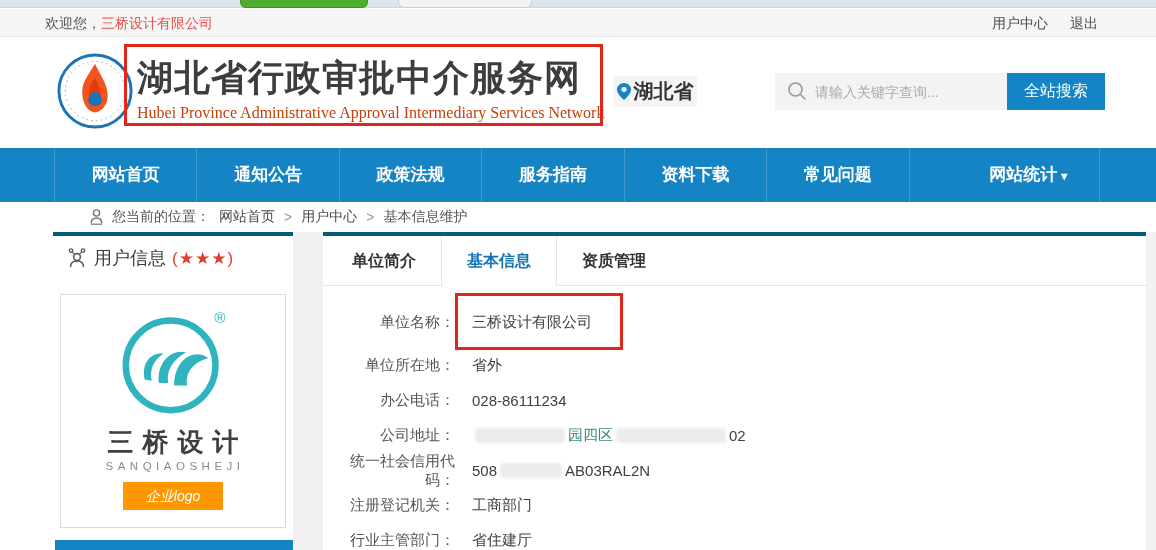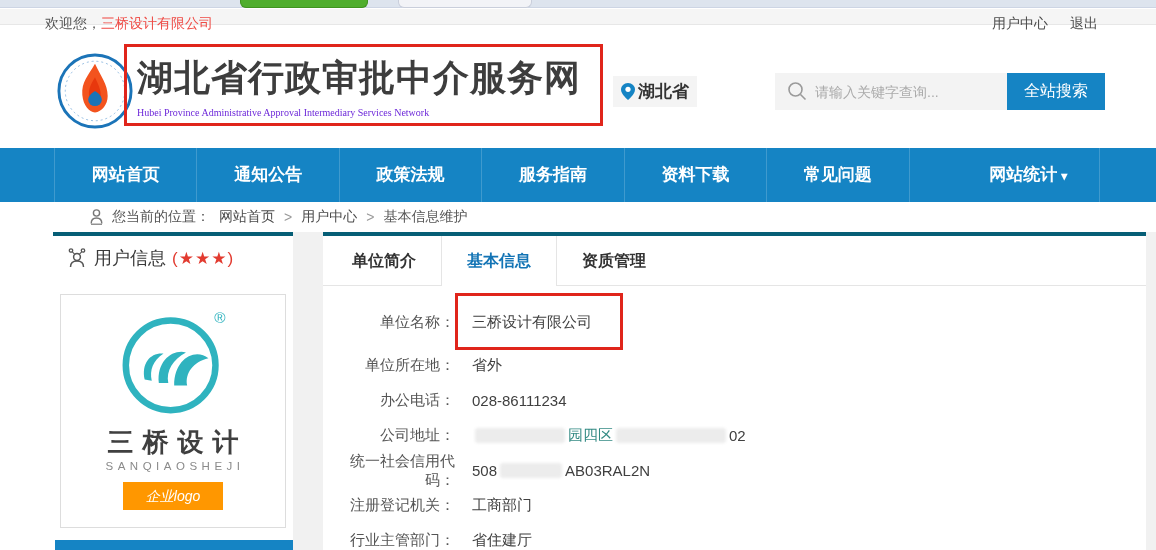--- a/index.html
+++ b/index.html
@@ -6,33 +6,33 @@
   html,body { margin:0; padding:0; }
   body {
     width:1156px; height:550px; position:relative; overflow:hidden;
     background:#fff; font-family:"Liberation Sans", sans-serif; color:#333;
   }
   
   .browser-strip { position:absolute; left:0; top:0; width:1156px; height:8px; background:#dde4ee; border-bottom:1px solid #cdd5e4; }
   .browser-green { position:absolute; left:240px; top:0; width:128px; height:8px; background:#4fae2d; border:1px solid #3f941f; border-top:none; border-radius:0 0 6px 6px; }
   .browser-white { position:absolute; left:398px; top:0; width:134px; height:8px; background:#f2f3f7; border:1px solid #c9cedb; border-top:none; border-radius:0 0 6px 6px; }
   
-  .topbar { position:absolute; left:0; top:9px; width:1156px; height:16px; background:#f5f5f5; border-bottom:1px solid #e7e7e7; font-size:14px; color:#555; }
+  .topbar { position:absolute; left:0; top:9px; width:1156px; height:28px; background:#f5f5f5; border-bottom:1px solid #e7e7e7; font-size:14px; color:#555; }
   .topbar-left { position:absolute; left:45px; top:0; line-height:28px; }
   .company-red { color:#ef4b45; }
   .topbar-right { position:absolute; right:58px; top:0; line-height:28px; display:flex; gap:22px; }
   .topbar-link { cursor:pointer; color:#4a4a4a; }
   
   .header { position:absolute; left:0; top:38px; width:1156px; height:110px; background:#fff; }
   .site-logo { position:absolute; left:56px; top:14px; width:78px; height:78px; }
   .title-block { position:absolute; left:137px; top:16px; }
   .site-title { margin:0; font-size:36px; line-height:48px; font-weight:bold; color:#3d3d3d; letter-spacing:1px; white-space:nowrap; }
-  .site-subtitle { margin:0; font-size:10px; line-height:22px; color:#6d28d9; font-family:"Liberation Serif", serif; white-space:nowrap; }
+  .site-subtitle { margin:0; font-size:16px; line-height:22px; color:#c2410c; font-family:"Liberation Serif", serif; white-space:nowrap; }
   .annotation-title { position:absolute; left:124px; top:6px; width:479px; height:82px; border:3px solid #e0251b; pointer-events:none; }
-  .loc-tag { position:absolute; left:613px; top:38px; width:84px; height:31px; background:#f4f4f4; display:flex; align-items:center; justify-content:center; gap:3px; font-size:17px; font-weight:600; color:#333; cursor:pointer; }
+  .loc-tag { position:absolute; left:613px; top:38px; width:84px; height:31px; background:#f4f4f4; display:flex; align-items:center; justify-content:center; gap:3px; font-size:20px; font-weight:600; color:#333; cursor:pointer; }
   .search-box { position:absolute; left:775px; top:35px; width:330px; height:37px; display:flex; }
   .search-input-wrap { position:relative; width:232px; height:37px; }
   .search-input { width:100%; height:100%; border:none; outline:none; background:#f3f3f3; padding-left:40px; font-size:14px; color:#555; font-family:"Liberation Sans",sans-serif; }
   .search-input::placeholder { color:#aaa; }
   .search-icon { position:absolute; left:12px; top:8px; }
   .search-btn { width:98px; height:37px; background:#1584c4; color:#fff; border:none; font-size:16px; cursor:pointer; font-family:"Liberation Sans",sans-serif; }
   
   .nav { position:absolute; left:0; top:148px; width:1156px; height:54px; background:#1584c4; }
   .nav-inner { position:absolute; left:54px; right:56px; top:0; height:54px; display:flex; }
   .nav-item { flex:1; text-align:center; line-height:54px; color:#fff; font-size:17px; font-weight:bold; border-left:1px solid rgba(255,255,255,.18); cursor:pointer; white-space:nowrap; }

